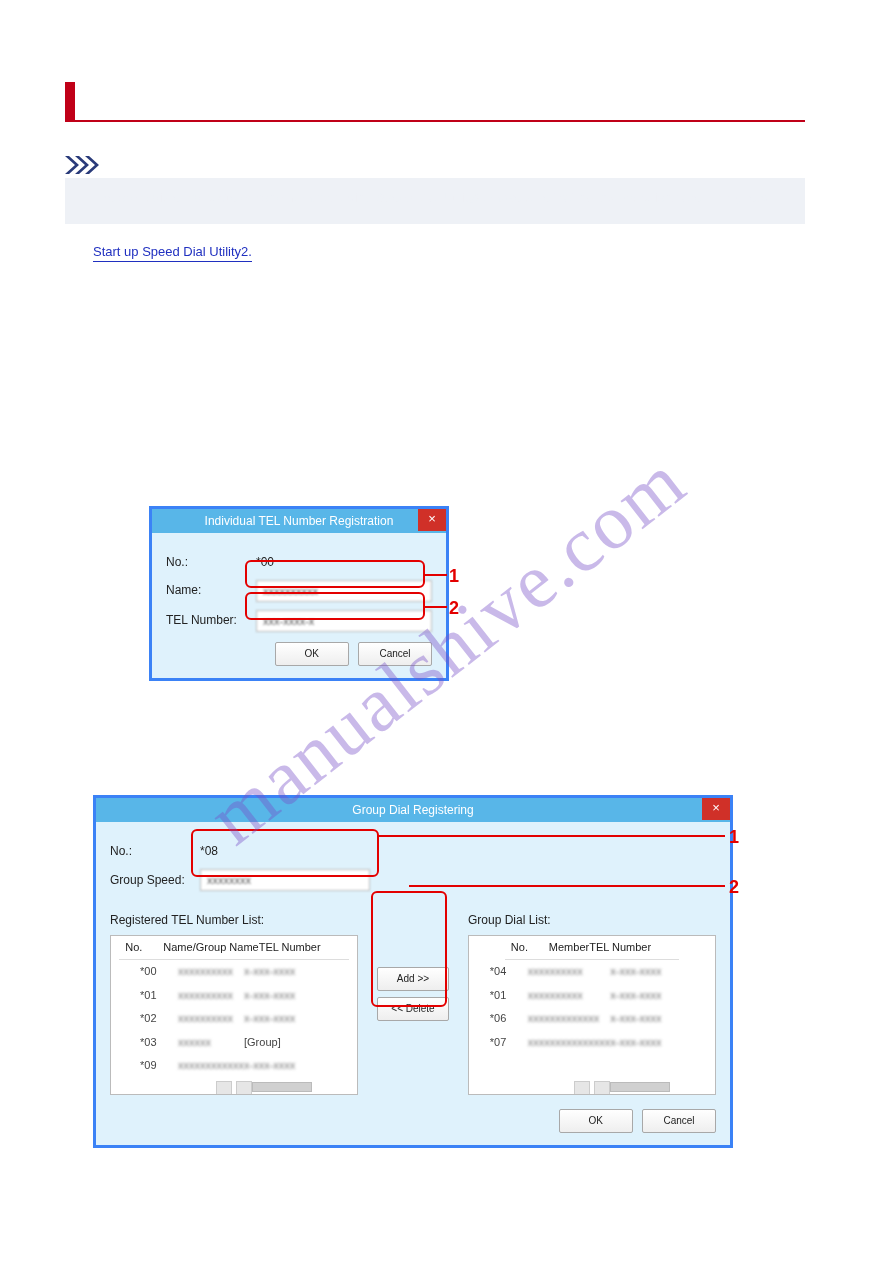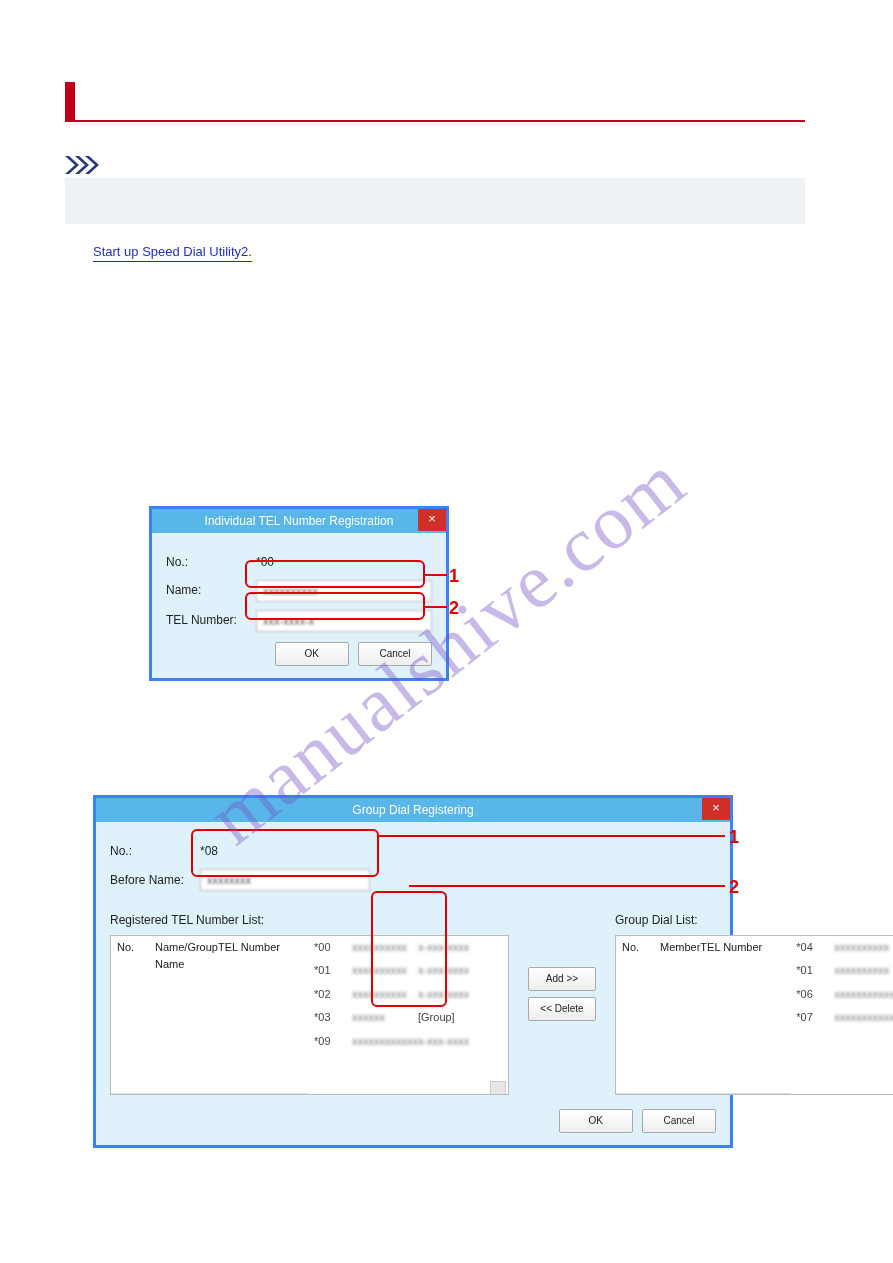--- a/index.html
+++ b/index.html
@@ -174,21 +174,22 @@
   .indiv-wrap { position:relative; width: 300px; margin-left: 56px; margin-top:6px; margin-bottom: 22px; }
   
   .group-wrap { position:relative; width: 640px; margin-left: 0px; margin-top:6px; }
   .panel-label { margin: 10px 0 4px 0; }
   .listbox {
     background:#fff;
     border:1px solid #bbb;
     height:160px;
     overflow:hidden;
     display:flex;
-    flex-direction:row;
+    flex-direction:column;
+    align-items:center;
   }
   .listhead, .listrow {
     display:flex;
     font-size:11px;
     padding: 3px 6px;
   }
   .listhead { border-bottom:1px solid #ddd; color:#222; background:#fff; }
   .listrow { color:#444; }
   .lc-no { width:38px; }
   .lc-name { flex:1; }
@@ -340,21 +341,21 @@
           <div class="dlg-title">
             <span>Group Dial Registering</span>
             <div class="dlg-close">×</div>
           </div>
           <div class="dlg-body">
             <div class="formrow" style="margin-bottom:4px;">
               <span class="lbl">No.:</span>
               <span>*08</span>
             </div>
             <div class="formrow" style="margin-bottom:10px;">
-              <span class="lbl">Before Name:</span>
+              <span class="lbl">Group Speed:</span>
               <span class="val" style="max-width:170px;flex:none;width:170px;">xxxxxxxx</span>
             </div>
 
             <div class="group-cols">
               <div class="group-col">
                 <div class="panel-label">Registered TEL Number List:</div>
                 <div class="listbox">
                   <div class="listhead">
                     <span class="lc-no">No.</span>
                     <span class="lc-name">Name/Group Name</span>

